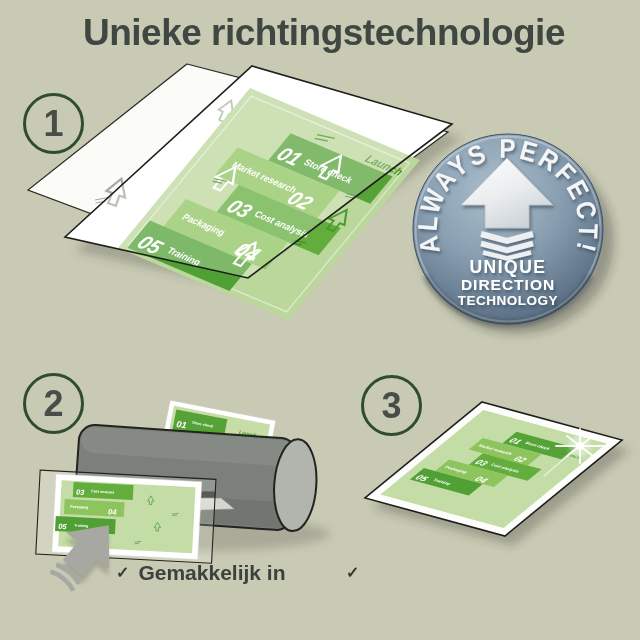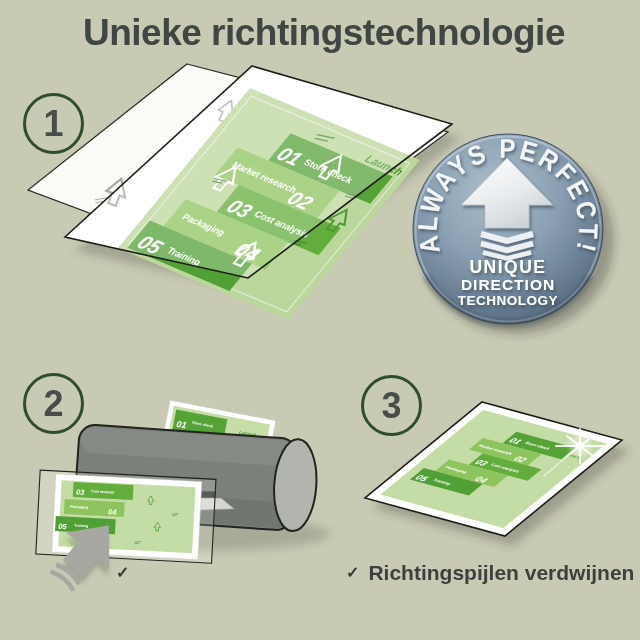--- a/index.html
+++ b/index.html
@@ -238,20 +238,20 @@
 <div class="step-circle circle-2">
     <span>2</span>
   </div>
 <div class="step-circle circle-3">
     <span>3</span>
   </div>
 
 <div class="caption caption-1">
   <span class="check">✓</span>
   <div>
+    <div>Gemakkelijk in</div>
   </div>
 </div>
 <div class="caption caption-2">
   <span class="check">✓</span>
   <div>
-    <div>Richtingspijlen verdwijnen</div>
   </div>
 </div>
 
 </body></html>

